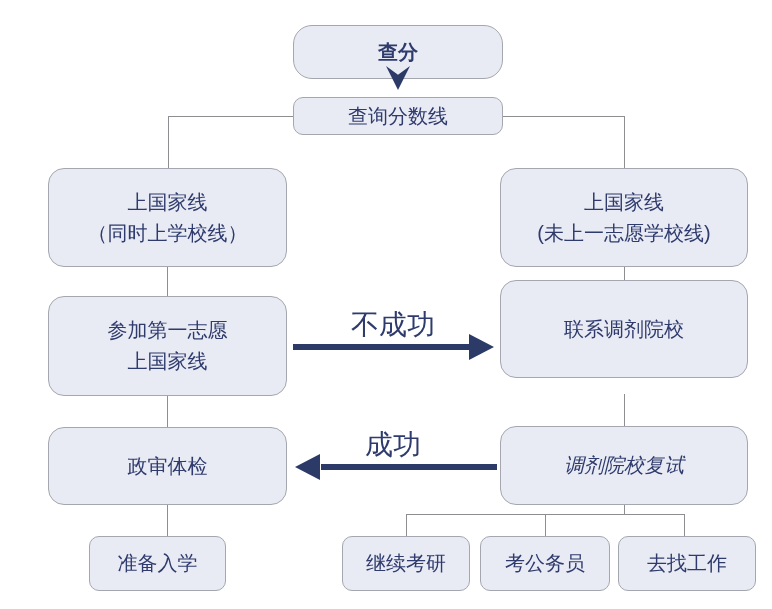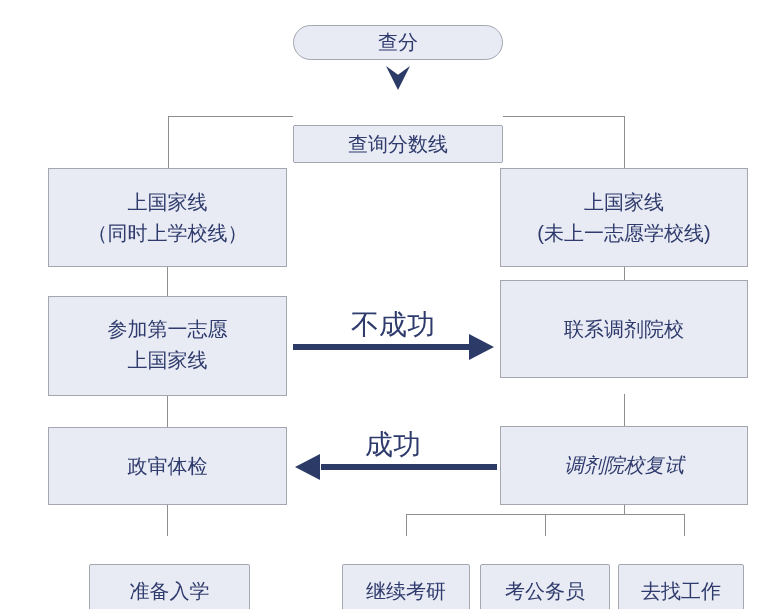--- a/index.html
+++ b/index.html
@@ -5,47 +5,47 @@
   html,body{margin:0;padding:0;background:#fff;}
   .canvas{
     position:relative;width:772px;height:609px;overflow:hidden;
     background:var(--background,#ffffff);
     font-family:"Liberation Sans","DejaVu Sans",sans-serif;
   }
   .node{
     position:absolute;box-sizing:border-box;
     background:var(--node-fill,#e8eaf4);
     border:1px solid var(--node-border,#a5a7b0);
-    border-radius:0;
+    border-radius:16px;
     display:flex;flex-direction:column;align-items:center;justify-content:center;
     color:var(--text,#2e3b6c);
     font-size:20px;line-height:1.55;text-align:center;
   }
   .pill{border-radius:19px;}
-  .small{border-radius:2px;margin-top:28px;}
+  .small{border-radius:10px;}
   .conn{position:absolute;background:var(--connector,#8d8d92);}
   .shaft{position:absolute;background:var(--arrow,#2b3a67);}
   .head{position:absolute;background:var(--arrow,#2b3a67);}
   .head-right{clip-path:polygon(0 0,100% 50%,0 100%);}
   .head-left{clip-path:polygon(100% 0,0 50%,100% 100%);}
   .chevron-down{
     position:absolute;background:var(--arrow,#2b3a67);
     clip-path:polygon(0 0,50% 36%,100% 0,50% 100%);
   }
   .edge-label{
     position:absolute;color:var(--text,#2e3b6c);
     font-size:28px;text-align:center;white-space:nowrap;
   }
 </style>
 </head>
 <body>
 
 <div class="canvas">
 
-  <div class="node pill" style="left:293px;top:25px;width:210px;height:35px;">
+  <div class="node pill" style="left:293px;top:25px;width:210px;height:54px;font-weight:bold;">
     <span>查分</span>
   </div>
 
   <div class="chevron-down" style="left:386px;top:66px;width:24px;height:24px;"></div>
 
   <div class="node small" style="left:293px;top:97px;width:210px;height:38px;">
     <span>查询分数线</span>
   </div>
 
   <div class="conn" style="left:168px;top:116px;width:125px;height:1px;"></div>
@@ -59,21 +59,21 @@
   </div>
 
   <div class="node" style="left:500px;top:168px;width:248px;height:99px;">
     <span>上国家线</span>
     <span>(未上一志愿学校线)</span>
   </div>
 
   <div class="conn" style="left:167px;top:267px;width:1px;height:29px;"></div>
   <div class="conn" style="left:624px;top:267px;width:1px;height:29px;"></div>
 
-  <div class="node" style="left:48px;top:296px;width:239px;height:100px;font-family:Liberation Mono, monospace;">
+  <div class="node" style="left:48px;top:296px;width:239px;height:100px;">
     <span>参加第一志愿</span>
     <span>上国家线</span>
   </div>
 
   <div class="node" style="left:500px;top:280px;width:248px;height:98px;">
     <span>联系调剂院校</span>
   </div>
 
   <div class="edge-label" style="left:303px;top:306px;width:180px;">不成功</div>
   <div class="shaft" style="left:293px;top:344px;width:178px;height:6px;"></div>
@@ -95,29 +95,29 @@
   <div class="head head-left" style="left:295px;top:454px;width:25px;height:26px;"></div>
 
   <div class="conn" style="left:167px;top:505px;width:1px;height:31px;"></div>
 
   <div class="conn" style="left:624px;top:505px;width:1px;height:10px;"></div>
   <div class="conn" style="left:406px;top:514px;width:279px;height:1px;"></div>
   <div class="conn" style="left:406px;top:514px;width:1px;height:22px;"></div>
   <div class="conn" style="left:545px;top:514px;width:1px;height:22px;"></div>
   <div class="conn" style="left:684px;top:514px;width:1px;height:22px;"></div>
 
-  <div class="node small" style="left:89px;top:536px;width:161px;height:55px;">
+  <div class="node small" style="left:89px;top:536px;width:137px;height:55px;">
     <span>准备入学</span>
   </div>
 
   <div class="node small" style="left:342px;top:536px;width:128px;height:55px;text-align:center;">
     <span>继续考研</span>
   </div>
 
   <div class="node small" style="left:480px;top:536px;width:130px;height:55px;">
     <span>考公务员</span>
   </div>
 
-  <div class="node small" style="left:618px;top:536px;width:126px;height:55px;">
+  <div class="node small" style="left:618px;top:536px;width:138px;height:55px;">
     <span>去找工作</span>
   </div>
 
 </div>
 
 </body></html>

